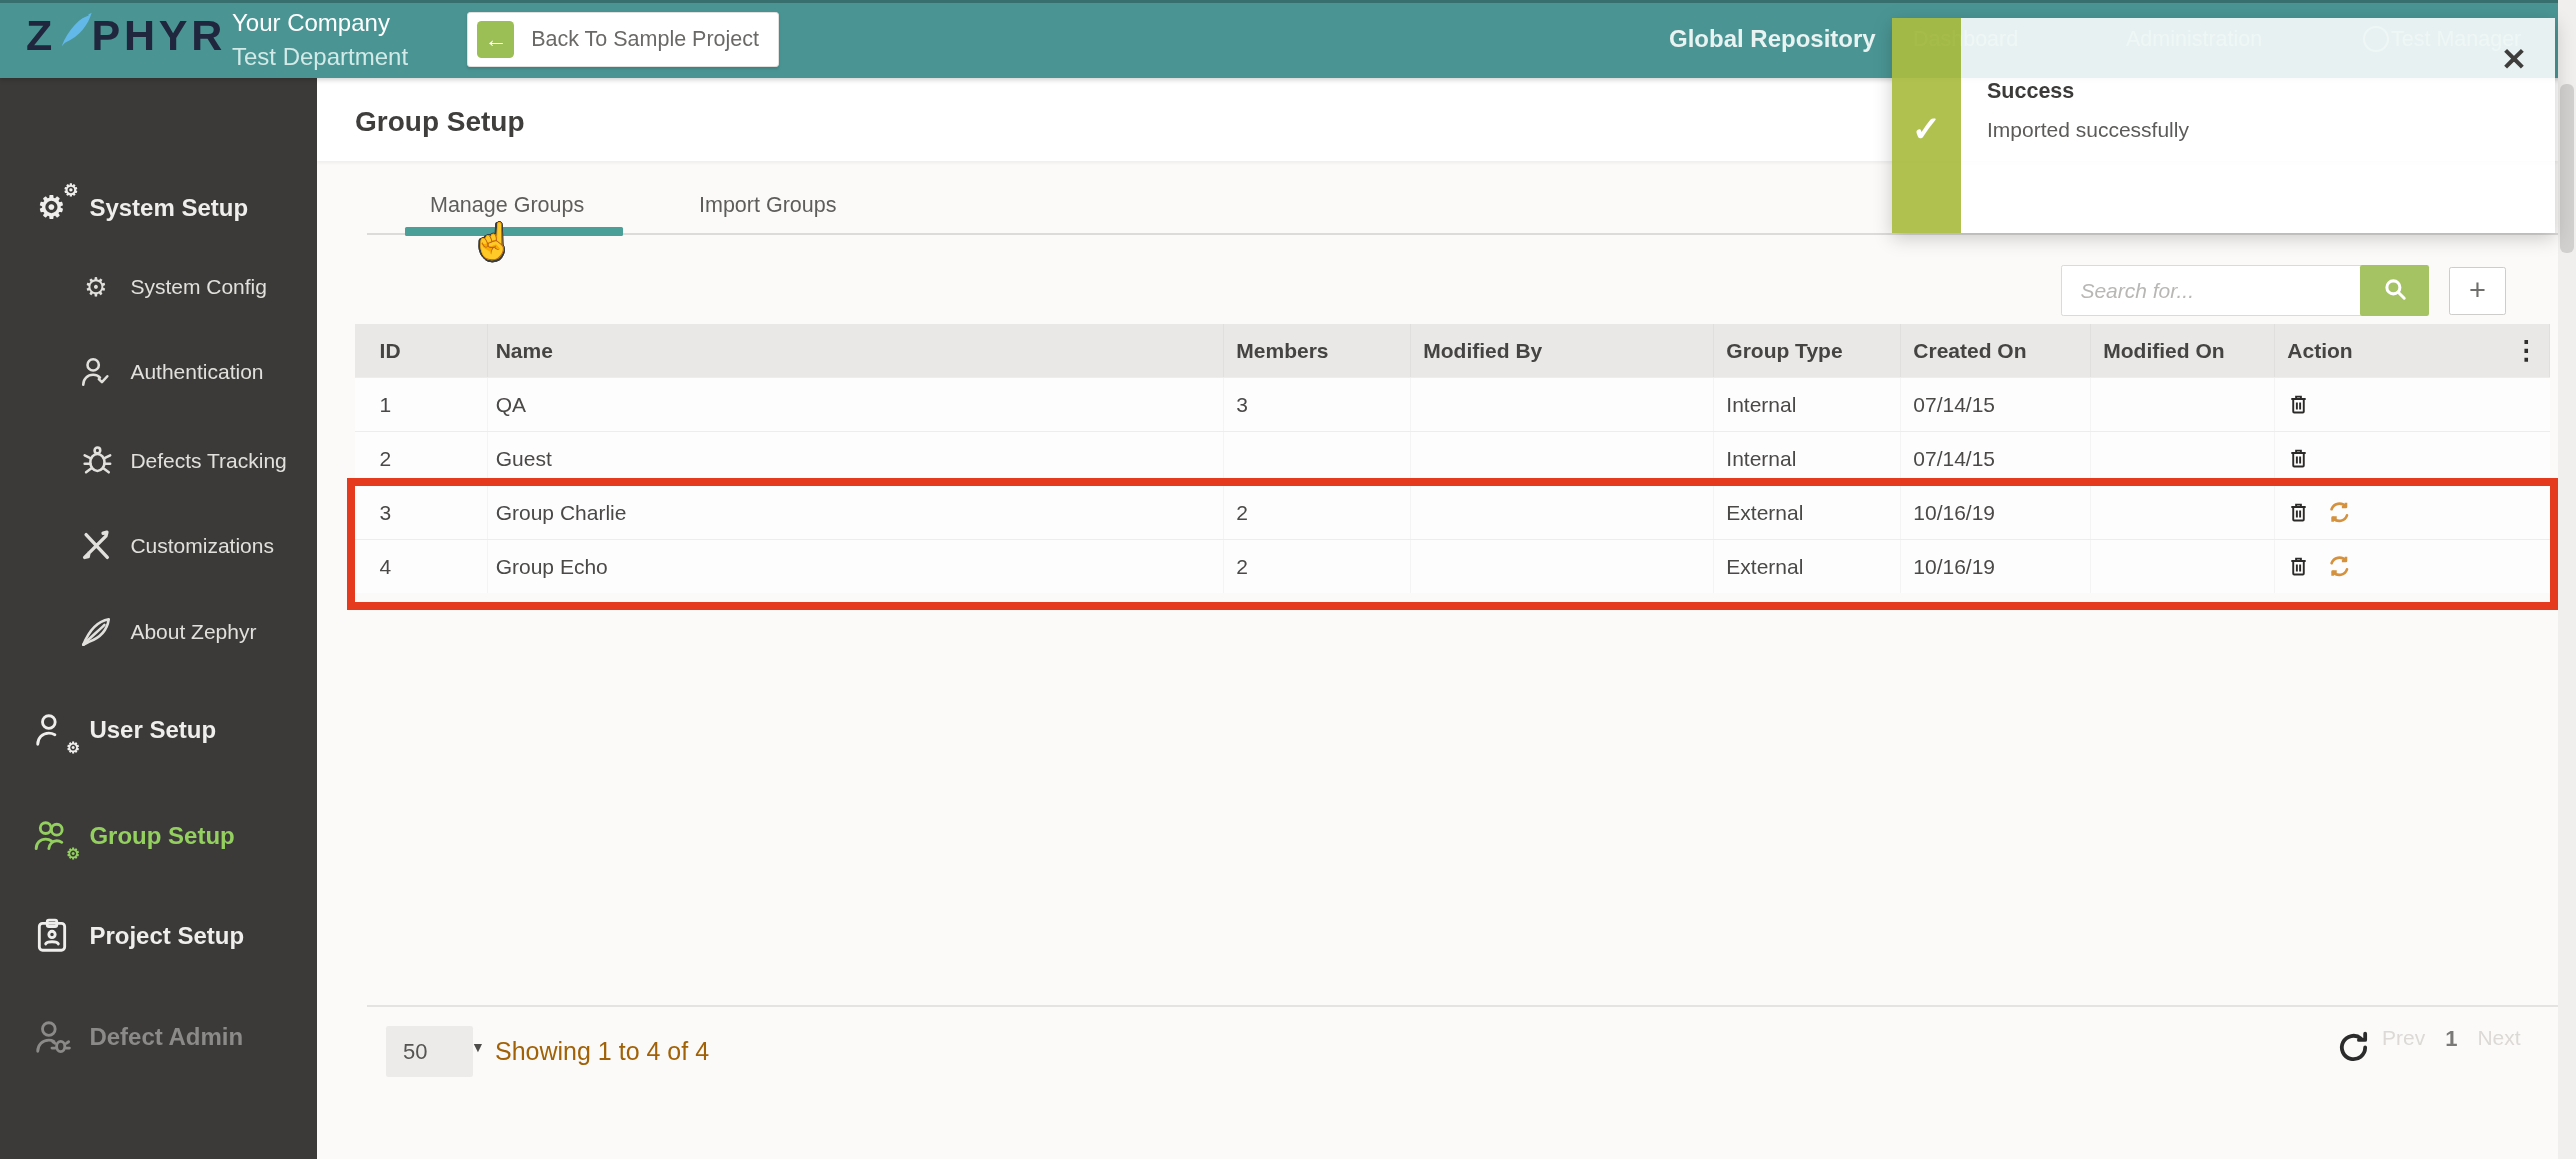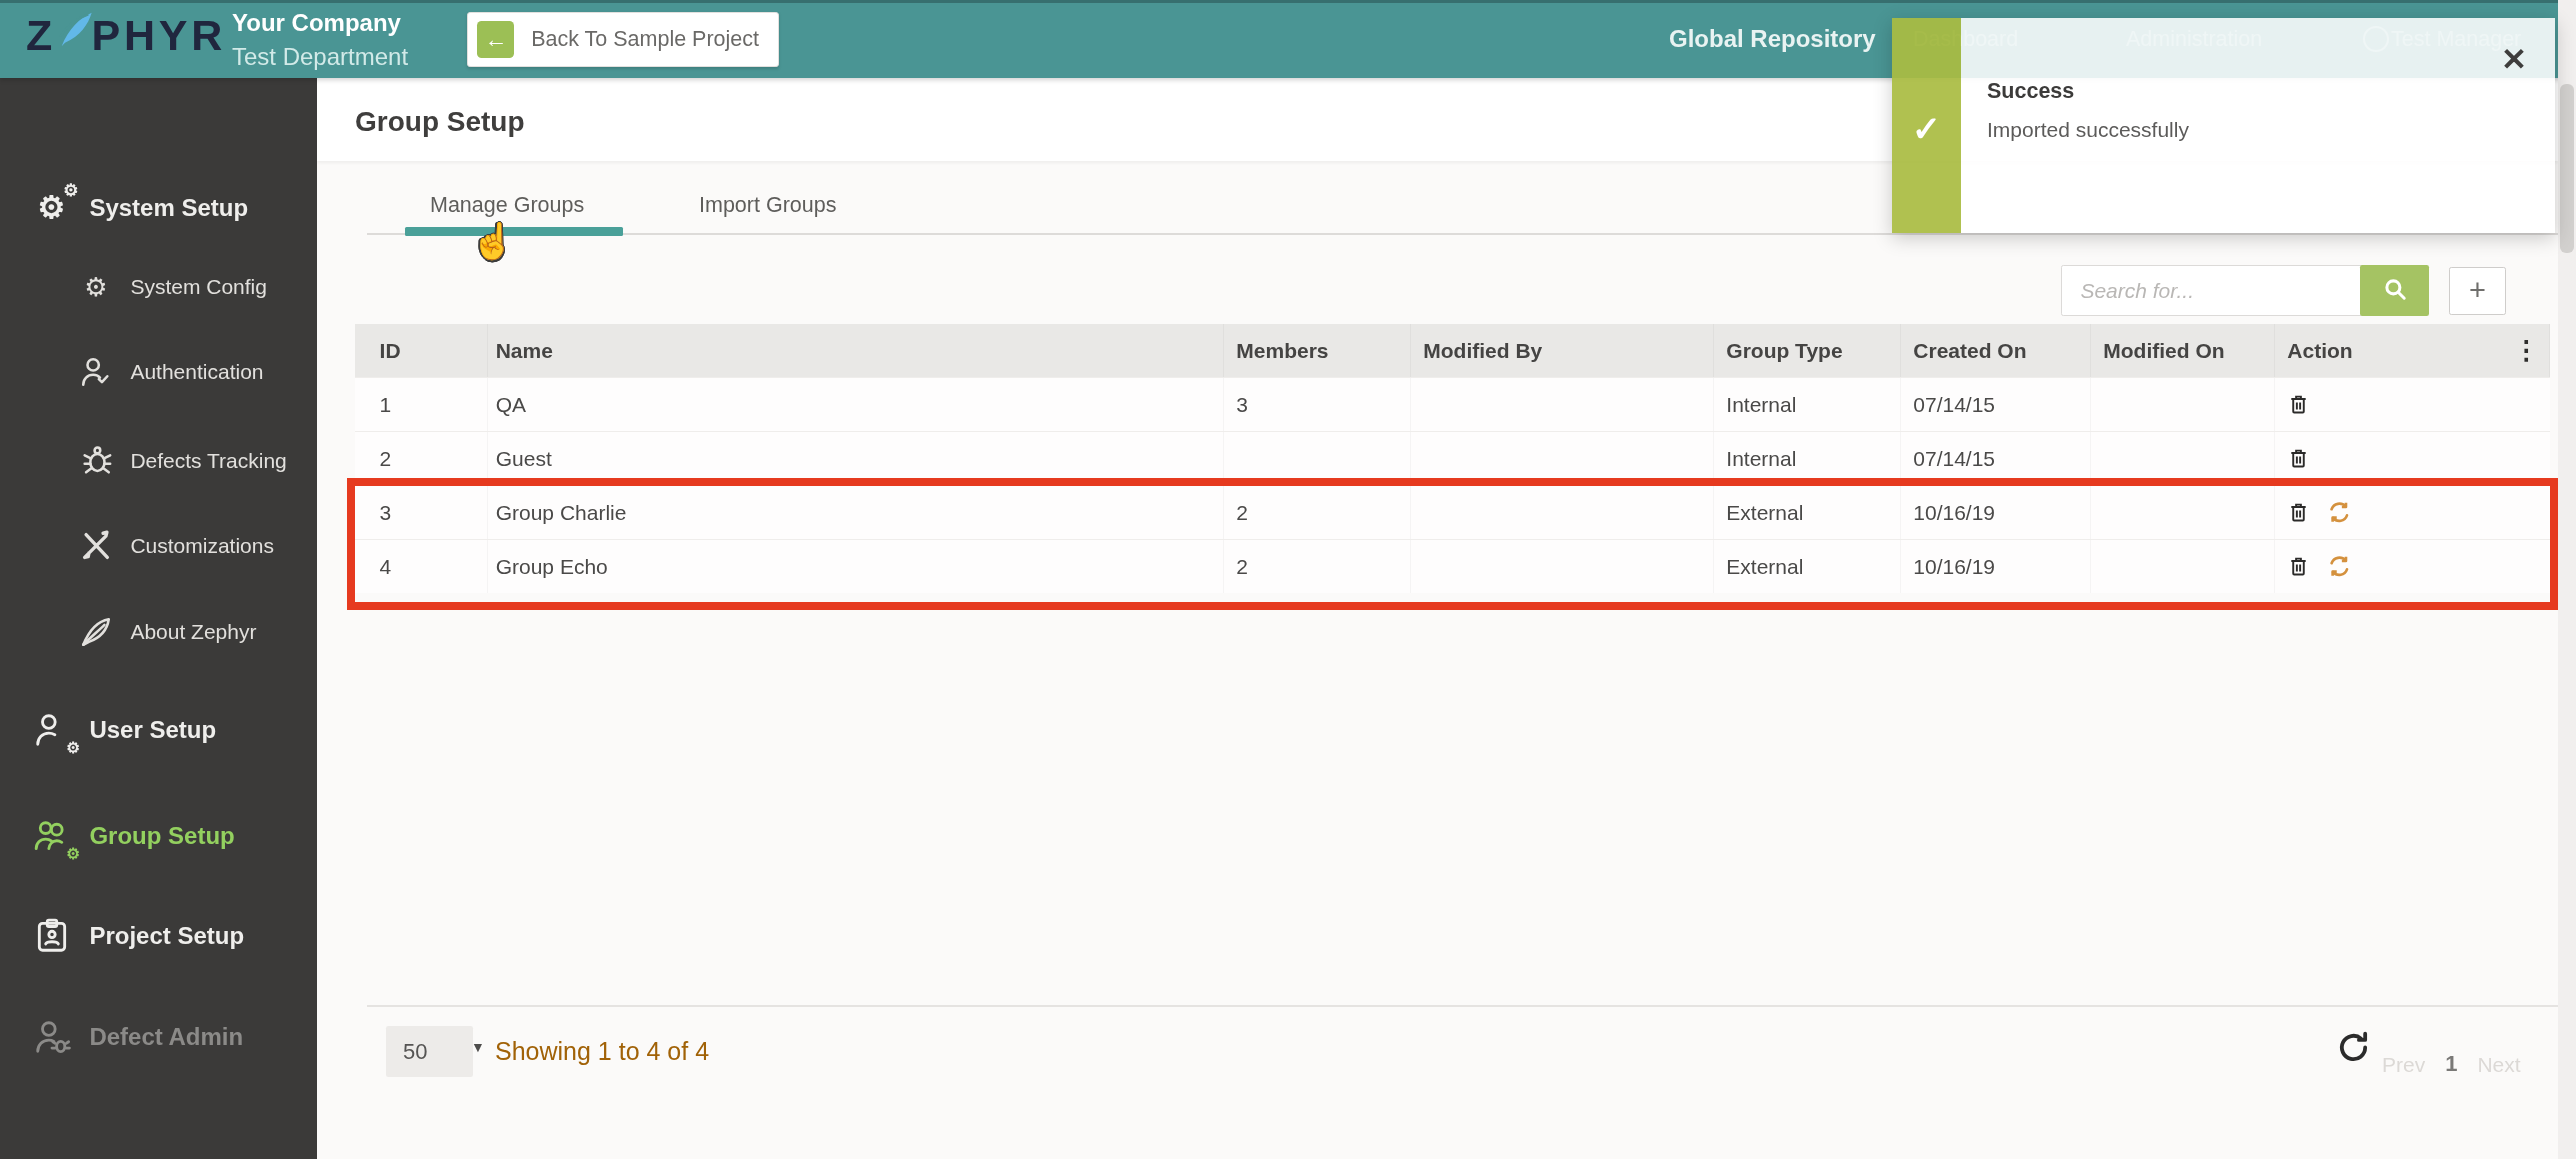--- a/index.html
+++ b/index.html
@@ -7,21 +7,21 @@
     font-family:"Liberation Sans", sans-serif; background:#fbfaf9; }
   .stage { position:relative; width:2576px; height:1159px; overflow:hidden; }
 
   
   .header { position:absolute; left:0; top:0; width:2576px; height:78px;
     background:#4a9594; box-shadow:inset 0 3.1px 0 rgba(0,0,0,.25), 0 2.3px 4.6px rgba(0,0,0,.18); z-index:2; }
   .logo { position:absolute; left:26px; top:10.7px; display:flex; align-items:center;
     font-size:43px; font-weight:700; letter-spacing:3.8px; color:#20263e; }
   .logo .feather-wrap { width:40px; height:45px; margin:0 -3.1px 0 -1.5px; position:relative; top:-6.1px; }
   .company { position:absolute; left:232px; top:7.7px; line-height:1.25; }
-  .company .name { color:#ffffff; font-size:24px; font-weight:700; }
+  .company .name { color:#ffffff; font-size:24px; font-weight:400; }
   .company .dept { color:#d2eae8; font-size:24px; font-weight:400; margin-top:4.6px;text-align:center; }
   .back-btn { position:absolute; left:467px; top:12.3px; width:312px; height:55px;
     background:#ffffff; border:0.8px solid #e2e0de; border-radius:3.1px;
     display:flex; align-items:center; gap:17px; padding-left:9.2px; cursor:pointer;
     box-shadow:0 1.5px 3.1px rgba(0,0,0,.15); }
   .back-btn .arrow-box { width:37px; height:37px; background:#9cbf55; border-radius:4.6px;
     color:#fff; font-size:23px; display:flex; align-items:center; justify-content:center; }
   .back-btn .back-label { color:#6a6967; font-size:21.5px; }
   .global-repo { position:absolute; left:1669px; top:0; height:78px; display:flex;
     align-items:center; color:#e9f3f2; font-size:24px; font-weight:600; }
@@ -92,21 +92,21 @@
 
   
   .footer-hairline { position:absolute; left:50px; top:927px; width:2192px; height:1.5px; background:#e5e3e1; }
   .pagesize-box { position:absolute; left:69px; top:948px; width:87px; height:51px; background:#edebe9;
     border-radius:2.3px; display:flex; align-items:center; padding-left:17px; font-size:22px; color:#555453; cursor:pointer; }
   .pagesize-caret { position:absolute; left:154px; top:961px; font-size:14px; color:#4e4d4c; cursor:pointer; }
   .showing-text { position:absolute; left:178px; top:948px; height:51px; display:flex; align-items:center;
     font-size:25px; color:#a16207; }
   .refresh-btn { position:absolute; left:2019px; top:952px; width:35px; height:35px; cursor:pointer; }
   .refresh-btn svg { stroke:#2b2b2b; fill:none; stroke-width:2.6; }
-  .pager { position:absolute; left:2065px; top:948px; height:51px; display:flex; align-items:flex-end; gap:20px; }
+  .pager { position:absolute; left:2065px; top:948px; height:51px; display:flex; align-items:flex-start; gap:20px; }
   .pager .ghost { color:#dcd9d6; font-size:21px; }
   .pager .pg-current { color:#7a7977; font-size:22px; font-weight:600; }
 
   
   .toast { position:absolute; left:1892px; top:17.7px; width:663px; height:215px; display:flex;
     z-index:10; box-shadow:0 4.6px 18.4px rgba(0,0,0,.2); }
   .toast-bar { width:69px; background:rgba(169,188,65,.92); display:flex; justify-content:center; }
   .toast-bar .check { color:#fff; font-size:35px; font-weight:700; margin-top:91px; }
   .toast-body { flex:1; background:rgba(255,255,255,.87); position:relative; padding:61px 0 0 26px; }
   .toast-title { font-size:21.5px; font-weight:700; color:#3c3b3a; }

